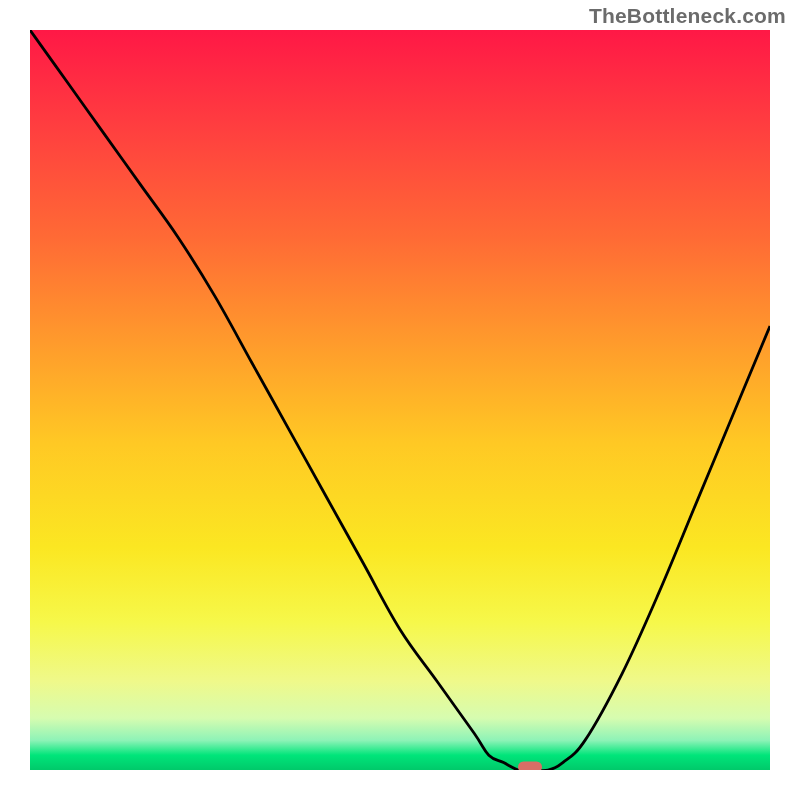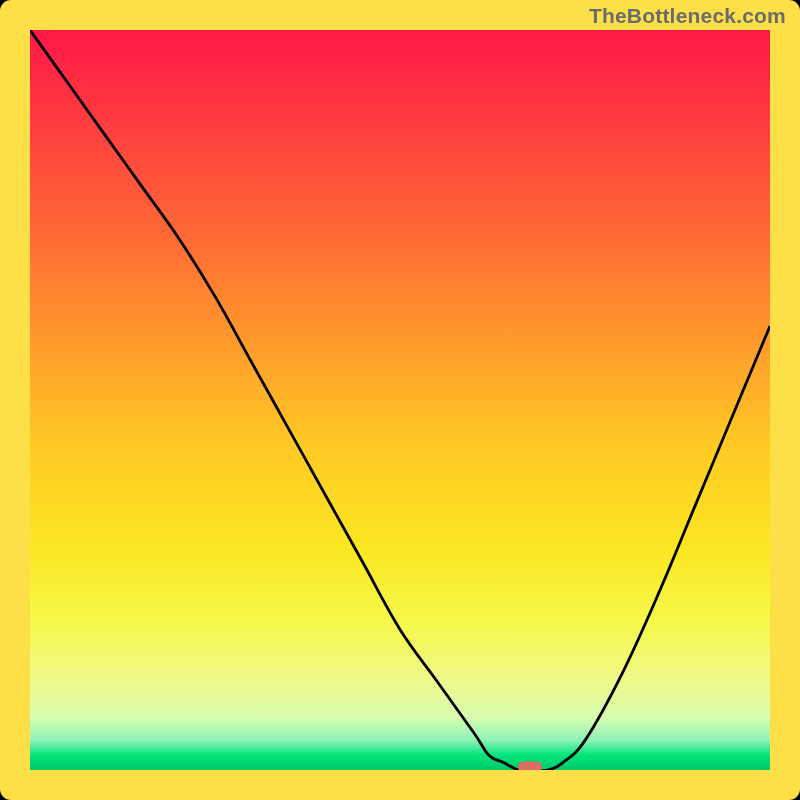--- a/index.html
+++ b/index.html
@@ -8,22 +8,21 @@
     width: 800px;
     height: 800px;
     background: #000;
     overflow: hidden;
     font-family: Arial, Helvetica, sans-serif;
   }
   .outer {
     position: relative;
     width: 800px;
     height: 800px;
-    background: #fde047;
-    border-radius: 11px;
+    background: #ffffff;
   }
   .watermark {
     position: absolute;
     top: 4px;
     right: 14px;
     color: #6b6b6b;
     font-size: 21px;
     font-weight: 600;
     letter-spacing: 0.2px;
     z-index: 20;

